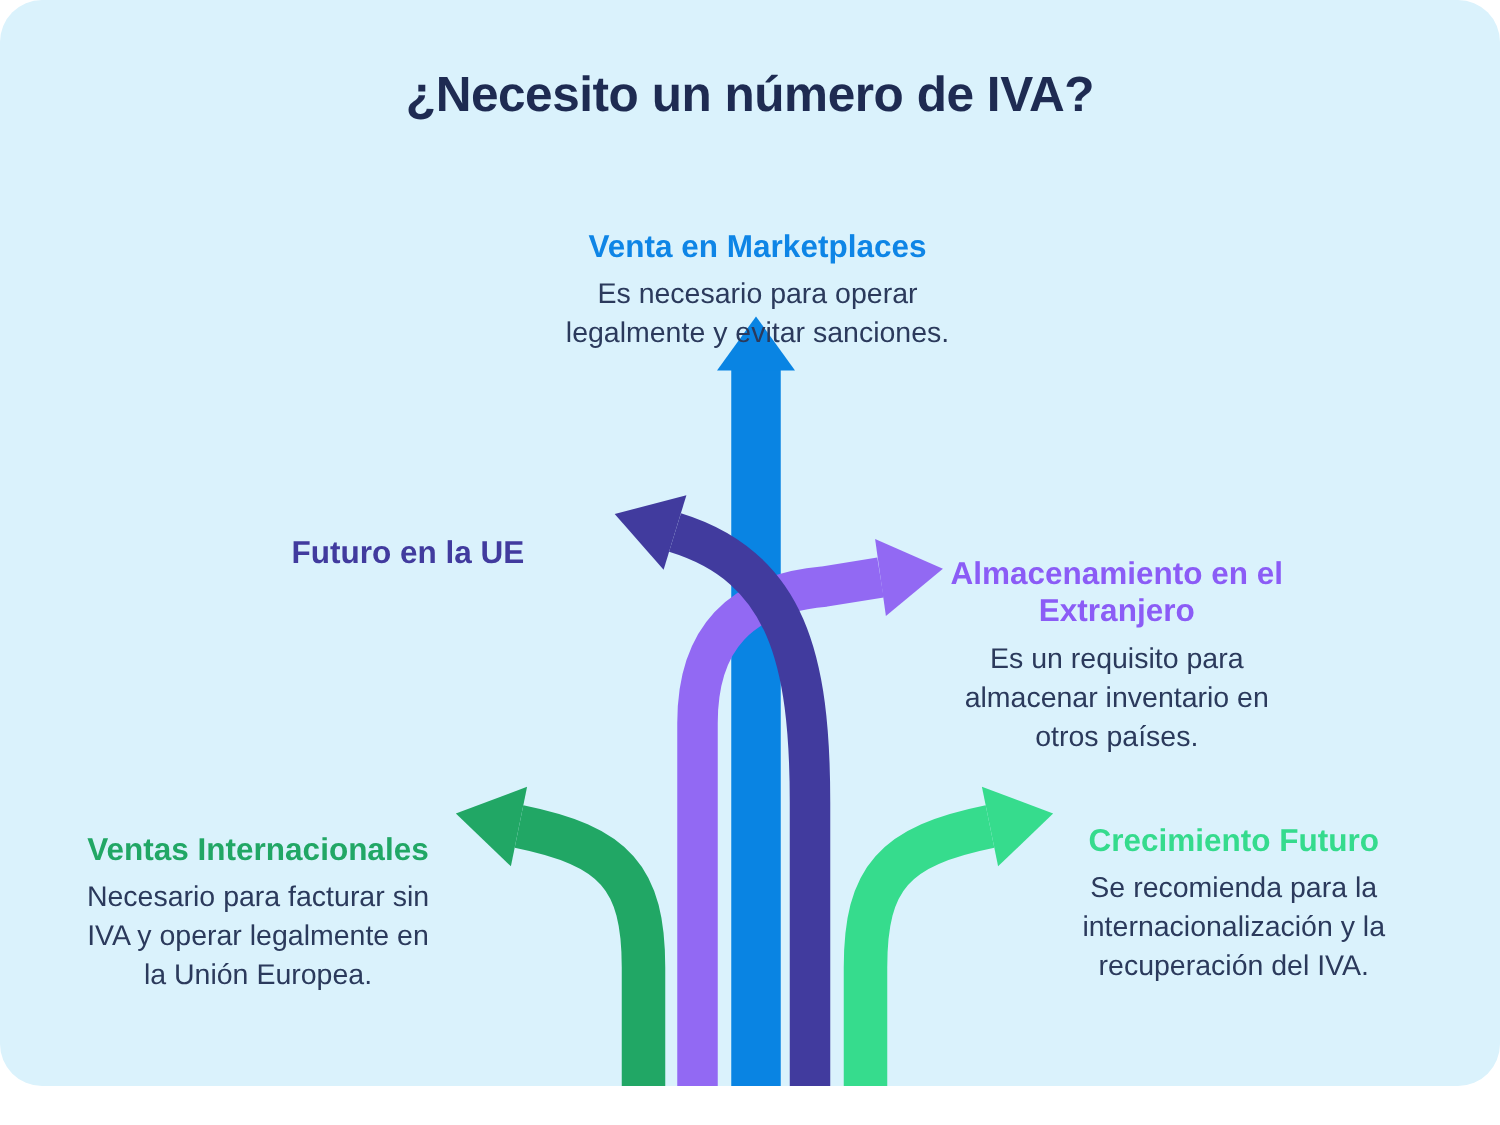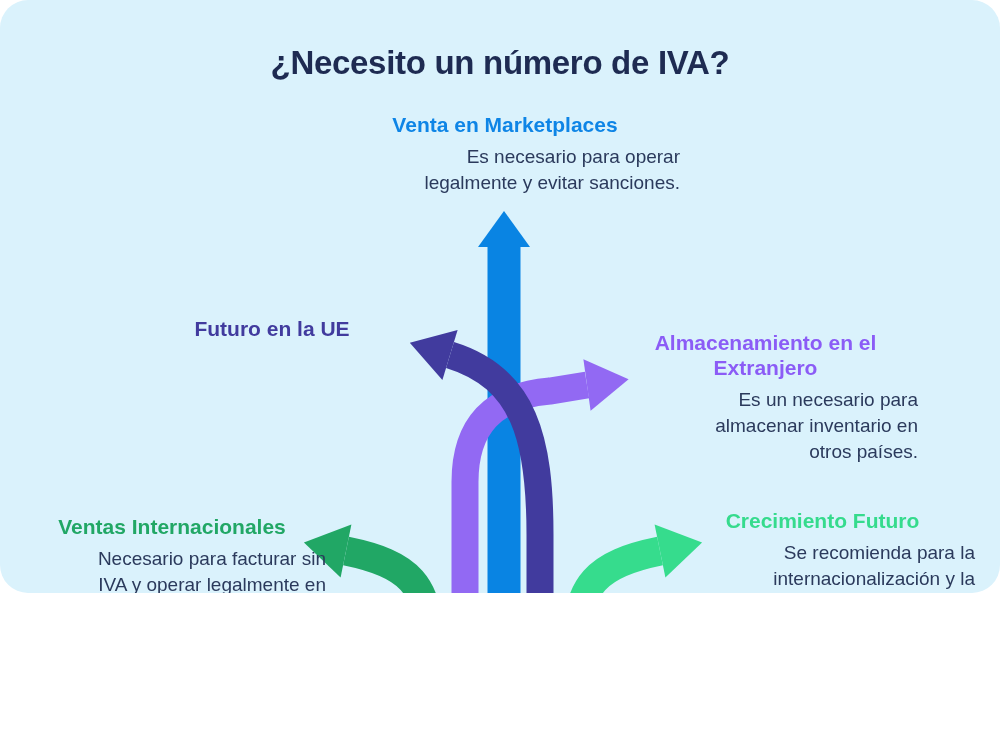--- a/index.html
+++ b/index.html
@@ -4,62 +4,62 @@
 <style>
   html,body{margin:0;padding:0;}
   body{
     width:1000px;height:750px;
     background:#ffffff;
     font-family:"Liberation Sans", sans-serif;
     overflow:hidden;
   }
   .canvas{
     position:relative;
-    width:1000px;height:593px;
+    width:1000px;height:724px;
     background:#daf2fc;
     border-radius:28px;
     overflow:hidden;
   }
   .title{
     position:absolute;
     left:0; top:44px; width:1000px;
     text-align:center;
     font-size:33px;
     font-weight:700;
     letter-spacing:-0.3px;
     color:#1e2b52;
   }
   .arrows{
     position:absolute;
     left:0; top:0;
   }
   .branch{
     position:absolute;
     text-align:center;
+    margin-top:40px;
   }
   .branch h2{
     margin:0 0 7px 0;
     font-size:21px;
     font-weight:700;
     line-height:25px;
     white-space:pre-line;
   }
   .branch p{
     margin:0;
     font-size:19px;
     line-height:26px;
     color:#2b3a5c;
     white-space:pre-line;
-    text-align:right;
   }
   .b-marketplaces{ left:330px; top:112px;  width:350px; }
   .b-marketplaces h2{ color:#0e85e6; }
   .b-compras{      left:117px; top:316px;  width:310px; }
   .b-compras h2{ color:#413b9e; }
-  .b-almacen{      left:613px; top:330px;  width:305px; }
+  .b-almacen{      left:592px; top:330px;  width:305px; }
   .b-almacen h2{ color:#8b5cf6; }
   .b-ventas{       left:18px;  top:514px;  width:308px; }
   .b-ventas h2{ color:#21a765; }
   .b-crecimiento{  left:670px; top:508px;  width:305px; }
   .b-crecimiento h2{ color:#35db8d; }
 </style>
 </head>
 <body>
 
 <div class="canvas">
@@ -100,21 +100,21 @@
 legalmente y evitar sanciones.</p>
   </div>
 
   <div class="branch b-compras">
     <h2>Futuro en la UE</h2>
   </div>
 
   <div class="branch b-almacen">
     <h2>Almacenamiento en el
 Extranjero</h2>
-    <p>Es un necesario para
+    <p>Es un requisito para
 almacenar inventario en
 otros países.</p>
   </div>
 
   <div class="branch b-crecimiento">
     <h2>Crecimiento Futuro</h2>
     <p>Se recomienda para la
 internacionalización y la
 recuperación del IVA.</p>
   </div>

